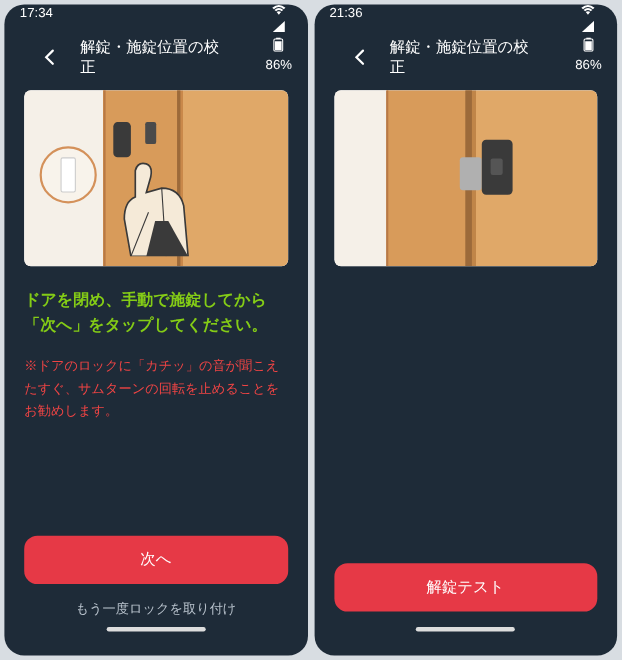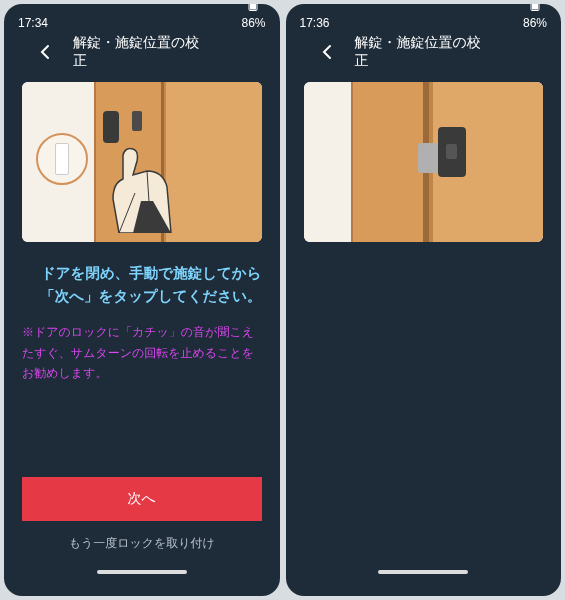--- a/index.html
+++ b/index.html
@@ -18,21 +18,21 @@
       border-radius: 18px;
       overflow: hidden;
       display: flex;
       flex-direction: column;
       position: relative;
     }
     .status-bar {
       height: 26px;
       display: flex;
       justify-content: space-between;
-      align-items: flex-end;
+      align-items: flex-start;
       padding: 0 14px;
       color: #fff;
       font-size: 12px;
       font-weight: 500;
       gap: 16px;
     }
     .status-right {
       display: flex;
       align-items: center;
       gap: 5px;
@@ -155,50 +155,49 @@
     .lock-handle {
       position: absolute;
       left: 48%;
       top: 38%;
       width: 20px;
       height: 30px;
       background: #b0b0b0;
       border-radius: 3px;
     }
     .main-text {
-      color: #7dd3fc;
+      color: #84cc16;
       font-size: 14.5px;
       font-weight: 600;
       line-height: 1.6;
       margin-bottom: 14px;
-      text-align: right;
     }
     .sub-text {
-      color: #d946ef;
+      color: #ef4444;
       font-size: 12px;
       line-height: 1.7;
     }
     .spacer { flex: 1; }
     .primary-btn {
       background: #e63946;
       color: #fff;
       border: none;
-      border-radius: 0;
+      border-radius: 12px;
       height: 44px;
       font-size: 14px;
       font-weight: 500;
       cursor: pointer;
       margin-bottom: 14px;
     }
     .secondary-link {
       color: #b8c2cc;
       font-size: 12px;
       text-align: center;
       cursor: pointer;
-      margin-bottom: 18px;
+      margin-bottom: 8px;
     }
     .nav-bar {
       height: 4px;
       width: 90px;
       background: #ddd;
       border-radius: 2px;
       margin: 0 auto 6px;
     }
     svg { display:block; }
   </style>
@@ -265,21 +264,21 @@
     <div class="spacer"></div>
 
     <button class="primary-btn">次へ</button>
     <div class="secondary-link">もう一度ロックを取り付け</div>
     <div class="nav-bar"></div>
   </div>
 </div>
 
 <div class="phone">
   <div class="status-bar">
-    <span>17:36</span>
+    <span>21:36</span>
     <div class="status-right">
       <span>
         <svg width="13" height="10" viewBox="0 0 13 10">
             <path d="M6.5 9.5 L4.5 7 Q6.5 5.5 8.5 7 Z M2.5 5 Q6.5 1.5 10.5 5 L9 6.3 Q6.5 4 4 6.3 Z M0.5 3 Q6.5 -2 12.5 3 L11 4.3 Q6.5 0.3 2 4.3 Z" fill="#fff"></path>
           </svg>
       </span>
       <span>
         <svg width="11" height="10" viewBox="0 0 11 10">
             <path d="M0 10 L11 10 L11 0 Z" fill="#fff"></path>
           </svg>
@@ -313,15 +312,16 @@
         <div class="lock-device screen2">
           <div style="position:absolute;left:30%;top:35%;width:40%;height:30%;background:#555;border-radius:2px;"></div>
         </div>
       </div>
     </div>
 
     <div class="sub-text"></div>
 
     <div class="spacer"></div>
 
+    <button class="primary-btn">解錠テスト</button>
     <div class="nav-bar"></div>
   </div>
 </div>
 
 </body></html>

